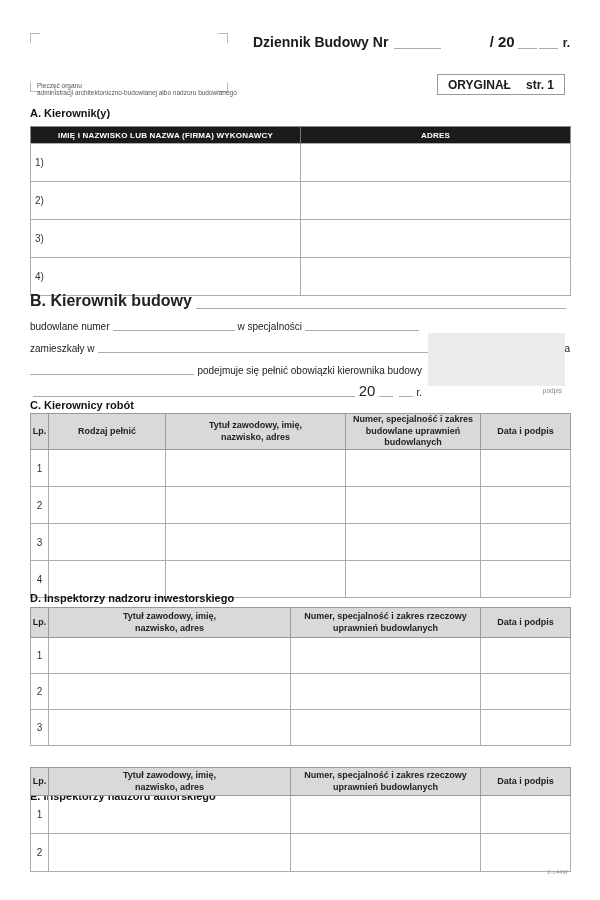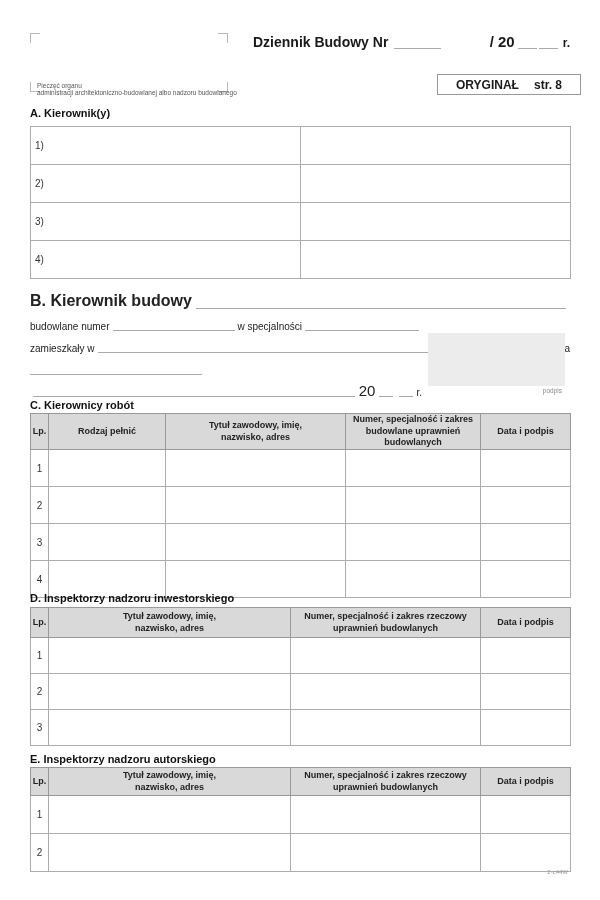--- a/index.html
+++ b/index.html
@@ -16,21 +16,21 @@
 
   .doc-title{position:absolute;left:237px;top:33px;width:333px;display:flex;align-items:flex-end;font-size:14px;font-weight:bold;}
   .doc-title .t{white-space:nowrap;padding-left:16px;}
   .blank{border-bottom:1px solid #aaa;height:12px;display:inline-block;}
   .doc-title .blank-nr{flex:1;margin:0 5px 1px 6px;}
   .doc-title .slash20{font-size:15px;margin-right:2px;white-space:nowrap;margin-left:44px;}
   .doc-title .yb{width:19px;margin:0 1px 1px 1px;}
   .doc-title .rsuf{font-size:12px;margin-left:4px;}
 
   .original-box{position:absolute;left:437px;top:74px;width:106px;height:19px;border:1px solid #999;
-    display:flex;align-items:center;justify-content:space-between;padding:0 18px;font-size:12px;font-weight:bold;}
+    display:flex;align-items:center;justify-content:space-between;padding:0 10px;font-size:12px;font-weight:bold;}
 
   
   .sec-title{position:absolute;left:30px;font-size:11px;font-weight:bold;color:#111;}
 
   
   table{border-collapse:collapse;table-layout:fixed;position:absolute;left:30px;width:540px;}
   td,th{padding:0;}
   .tblA{top:126px;}
   .tblA th{background:#1b1b1b;color:#fff;font-size:8px;font-weight:bold;height:16px;text-align:center;letter-spacing:.2px;}
   .tblA th+th{border-left:1px solid #777;}
@@ -75,30 +75,34 @@
   <span class="t">Dziennik Budowy Nr</span>
   <span class="blank blank-nr"></span>
   <span class="slash20">/ 20</span>
   <span class="blank yb"></span>
   <span class="blank yb"></span>
   <span class="rsuf">r.</span>
 </div>
 
 <div class="original-box">
   <span>ORYGINAŁ</span>
-  <span>str. 8</span>
+  <span>str. 1</span>
 </div>
 
 <div class="sec-title" style="top:107px">A. Kierownik(y)</div>
 <table class="tblA">
   <colgroup>
       <col style="width:270px">
       <col style="width:270px">
     </colgroup>
   <tbody>
+      <tr>
+    <th>IMIĘ I NAZWISKO LUB NAZWA (FIRMA) WYKONAWCY</th>
+    <th>ADRES</th>
+  </tr>
   <tr>
         <td>1)</td>
         <td></td>
       </tr>
   <tr>
         <td>2)</td>
         <td></td>
       </tr>
   <tr>
         <td>3)</td>
@@ -122,20 +126,21 @@
     <span>w specjalności</span>
     <span class="seg" style="flex:1"></span>
   </div>
   <div class="line">
     <span>zamieszkały w</span>
     <span class="fill"></span>
     <span>posiadający uprawnienia</span>
   </div>
   <div class="line narrow">
     <span class="seg" style="width:172px;margin-left:0"></span>
+    <span>podejmuje się pełnić obowiązki kierownika budowy</span>
   </div>
   <div class="line narrow">
     <span class="seg" style="flex:1"></span>
     <span class="yr">20</span>
     <span class="seg" style="width:14px"></span>
     <span class="seg" style="width:14px"></span>
     <span>r.</span>
   </div>
   <div class="sig-box"></div>
   <div class="sig-label">podpis</div>
@@ -222,21 +227,21 @@
       </tr>
   <tr>
         <td class="num">3</td>
         <td></td>
         <td></td>
         <td></td>
       </tr>
 </tbody>
   </table>
 
-<div class="sec-title" style="top:753px">E. Inspektorzy nadzoru autorskiego</div>
+<div class="sec-title" style="top:790px">E. Inspektorzy nadzoru autorskiego</div>
 <table class="gridtbl tblE">
   <colgroup>
       <col style="width:18px">
       <col style="width:242px">
       <col style="width:190px">
       <col style="width:90px">
     </colgroup>
   <tbody>
       <tr>
     <th>Lp.</th>

